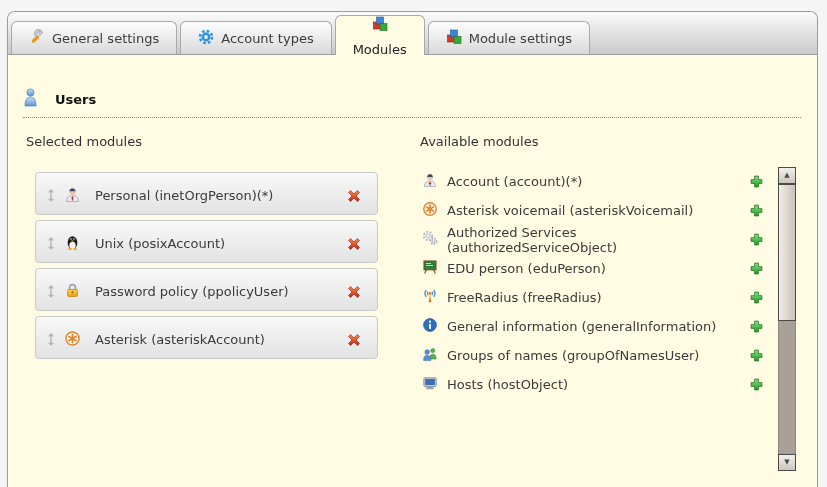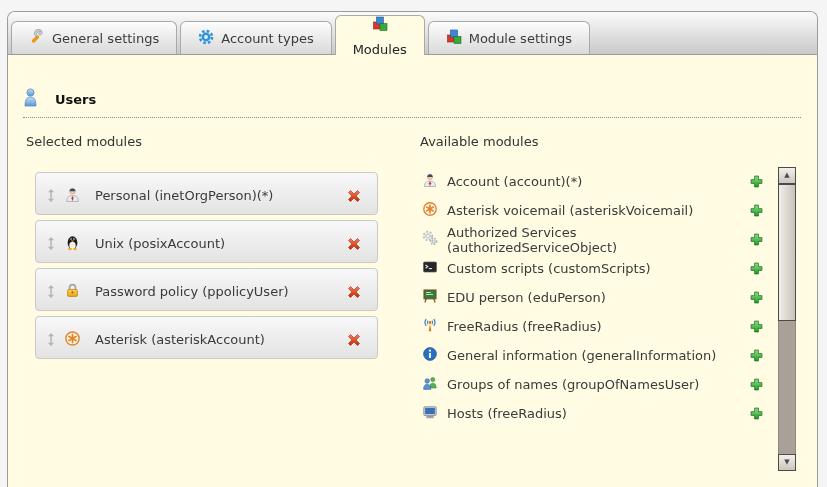--- a/index.html
+++ b/index.html
@@ -241,31 +241,20 @@
                   <circle cx="11.6" cy="11.3" r="1.9" fill="#bcc2cc"></circle>
                   <circle cx="11.6" cy="11.3" r="0.8" fill="#fffce3"></circle>
                 </svg></span>
             <span class="label">Authorized Services (authorizedServiceObject)</span>
             <button class="add-btn"><svg width="15" height="15" viewBox="0 0 16 16">
                   <path d="M6 2.2 h4 v3.8 h3.8 v4 h-3.8 v3.8 h-4 v-3.8 H2.2 v-4 H6 Z" fill="url(#g-green)" stroke="#197019" stroke-width="0.8"></path>
                 </svg></button>
           </div>
 
 
-          <div class="avail-row">
-            <span><svg width="16" height="16" viewBox="0 0 16 16">
-                  <rect x="1.5" y="3" width="13" height="10" rx="1.2" fill="#262626" stroke="#5a5a5a" stroke-width="0.7"></rect>
-                  <path d="M3.6 6 l2.1 1.6 -2.1 1.6" fill="none" stroke="#e8e8e8" stroke-width="1.1"></path>
-                  <line x1="6.8" y1="9.6" x2="10" y2="9.6" stroke="#e8e8e8" stroke-width="1.1"></line>
-                </svg></span>
-            <span class="label">Custom scripts (customScripts)</span>
-            <button class="add-btn"><svg width="15" height="15" viewBox="0 0 16 16">
-                  <path d="M6 2.2 h4 v3.8 h3.8 v4 h-3.8 v3.8 h-4 v-3.8 H2.2 v-4 H6 Z" fill="url(#g-green)" stroke="#197019" stroke-width="0.8"></path>
-                </svg></button>
-          </div>
 
           <div class="avail-row">
             <span><svg width="16" height="16" viewBox="0 0 16 16">
                   <line x1="4.5" y1="10" x2="2.8" y2="14.5" stroke="#8a5a2a" stroke-width="1.3"></line>
                   <line x1="11.5" y1="10" x2="13.2" y2="14.5" stroke="#8a5a2a" stroke-width="1.3"></line>
                   <rect x="2" y="2" width="12" height="8.8" fill="#2e7d3a" stroke="#7a4f22" stroke-width="1.1"></rect>
                   <line x1="4" y1="4.5" x2="9" y2="4.5" stroke="#cfe8cf" stroke-width="0.9"></line>
                   <line x1="4" y1="6.5" x2="11" y2="6.5" stroke="#cfe8cf" stroke-width="0.9"></line>
                 </svg></span>
             <span class="label">EDU person (eduPerson)</span>
@@ -312,21 +301,21 @@
                 </svg></button>
           </div>
 
           <div class="avail-row">
             <span><svg width="16" height="16" viewBox="0 0 16 16">
                   <rect x="1.8" y="2.8" width="12.4" height="8.6" rx="0.9" fill="#cdd2da" stroke="#6a7078" stroke-width="0.7"></rect>
                   <rect x="3.1" y="4" width="9.8" height="6" fill="#3a6fb5"></rect>
                   <rect x="6.4" y="11.4" width="3.2" height="1.3" fill="#9aa0a8"></rect>
                   <rect x="4.8" y="12.7" width="6.4" height="1.2" fill="#b8bdc4" stroke="#6a7078" stroke-width="0.5"></rect>
                 </svg></span>
-            <span class="label">Hosts (freeRadius)</span>
+            <span class="label">Hosts (hostObject)</span>
             <button class="add-btn"><svg width="15" height="15" viewBox="0 0 16 16">
                   <path d="M6 2.2 h4 v3.8 h3.8 v4 h-3.8 v3.8 h-4 v-3.8 H2.2 v-4 H6 Z" fill="url(#g-green)" stroke="#197019" stroke-width="0.8"></path>
                 </svg></button>
           </div>
 
         </div>
 
         <div class="scrollbar">
           <div class="sb-btn">▲</div>
           <div class="sb-thumb"></div>

